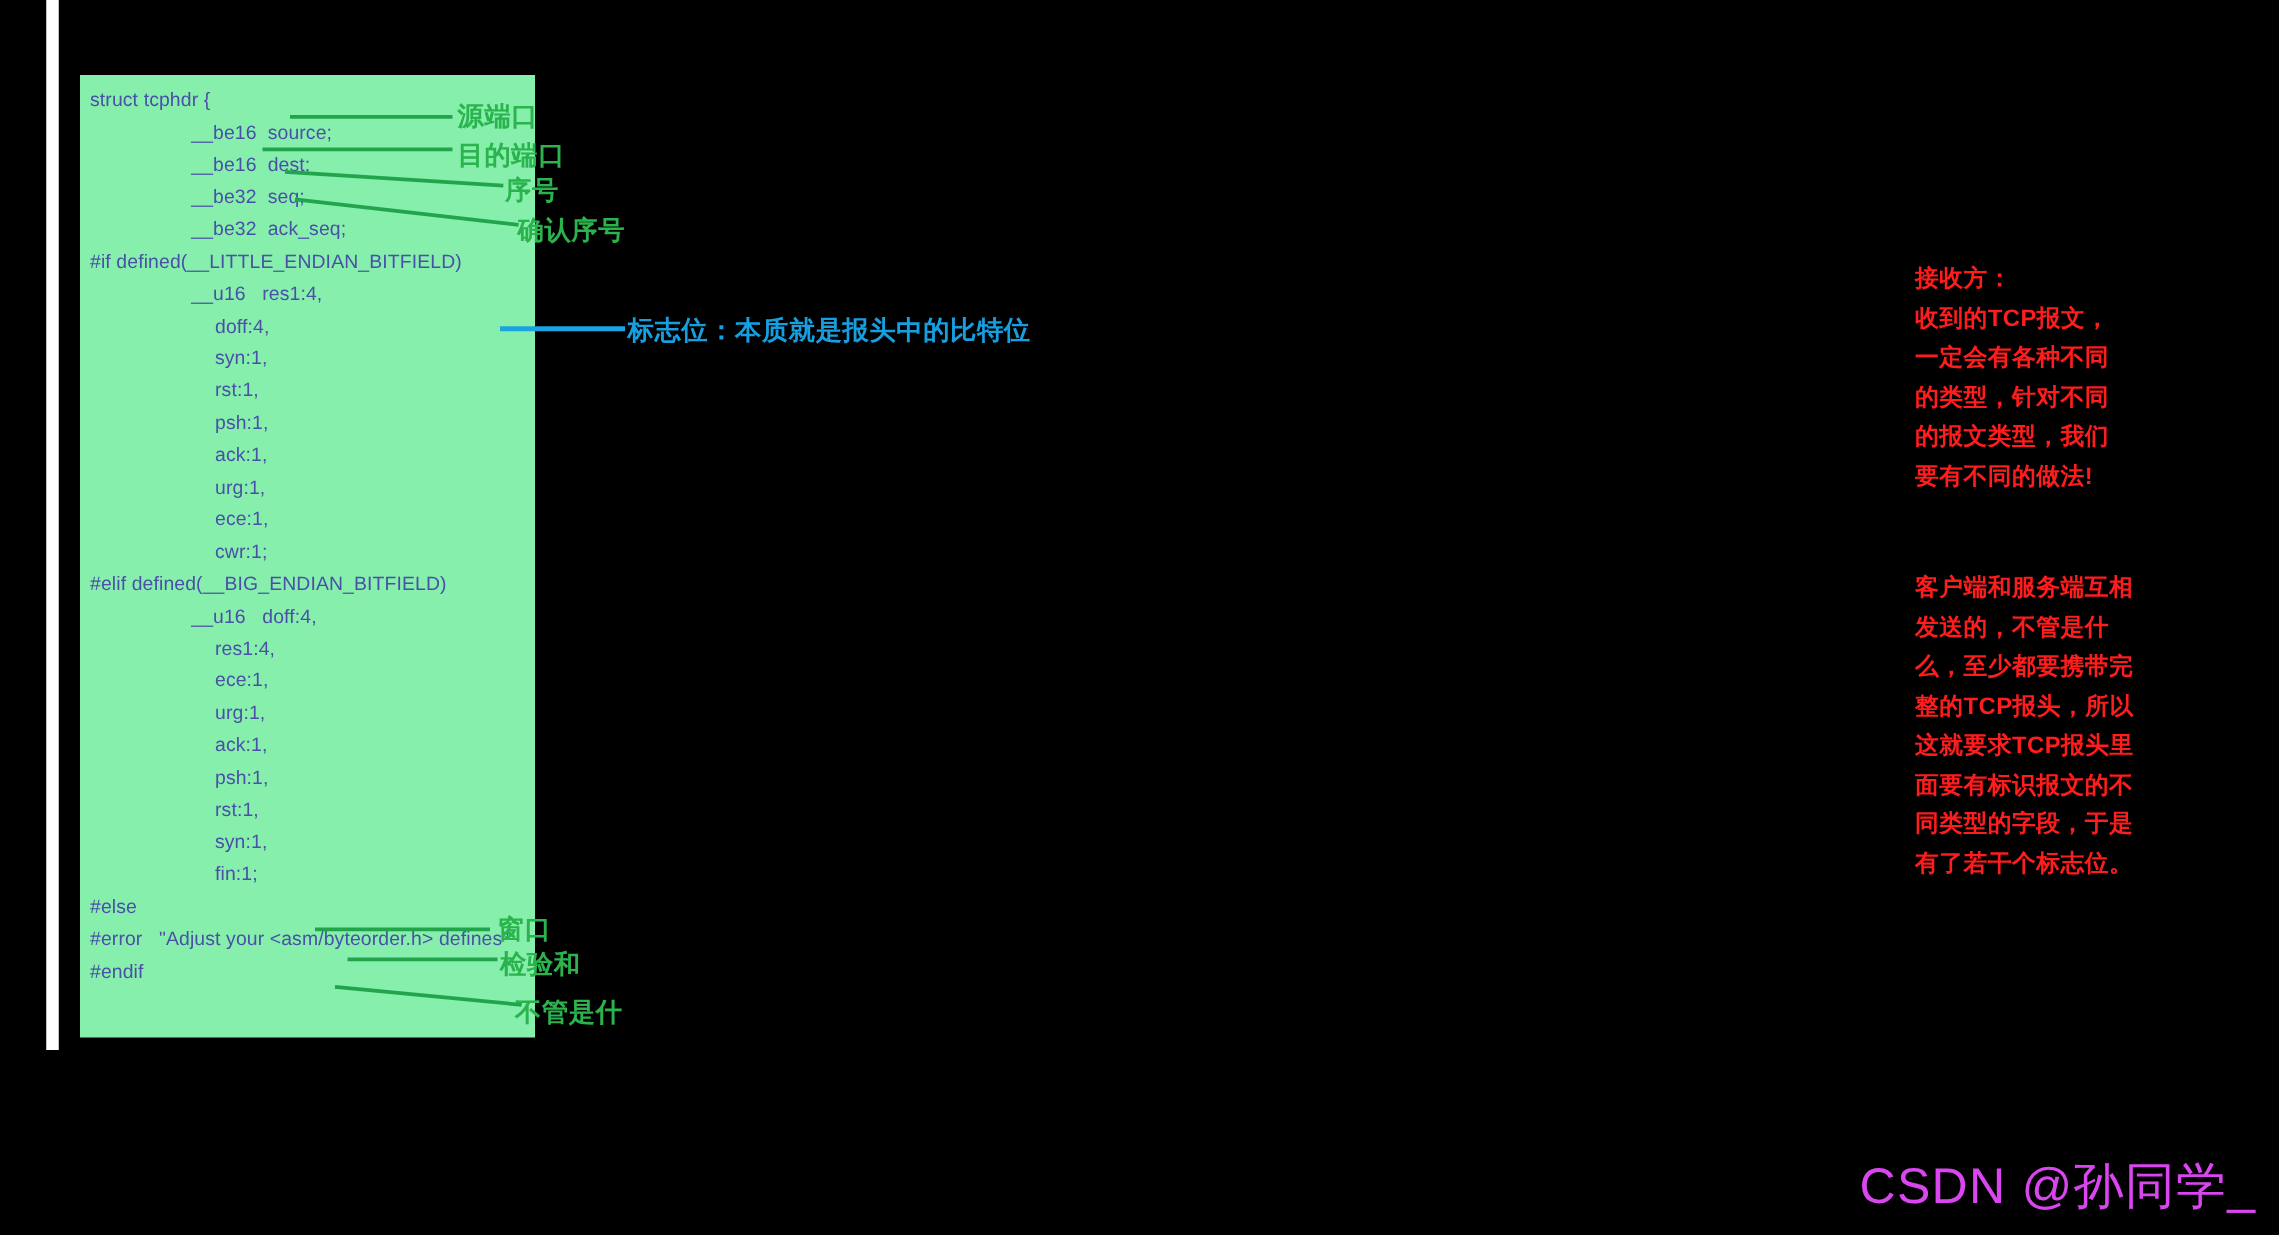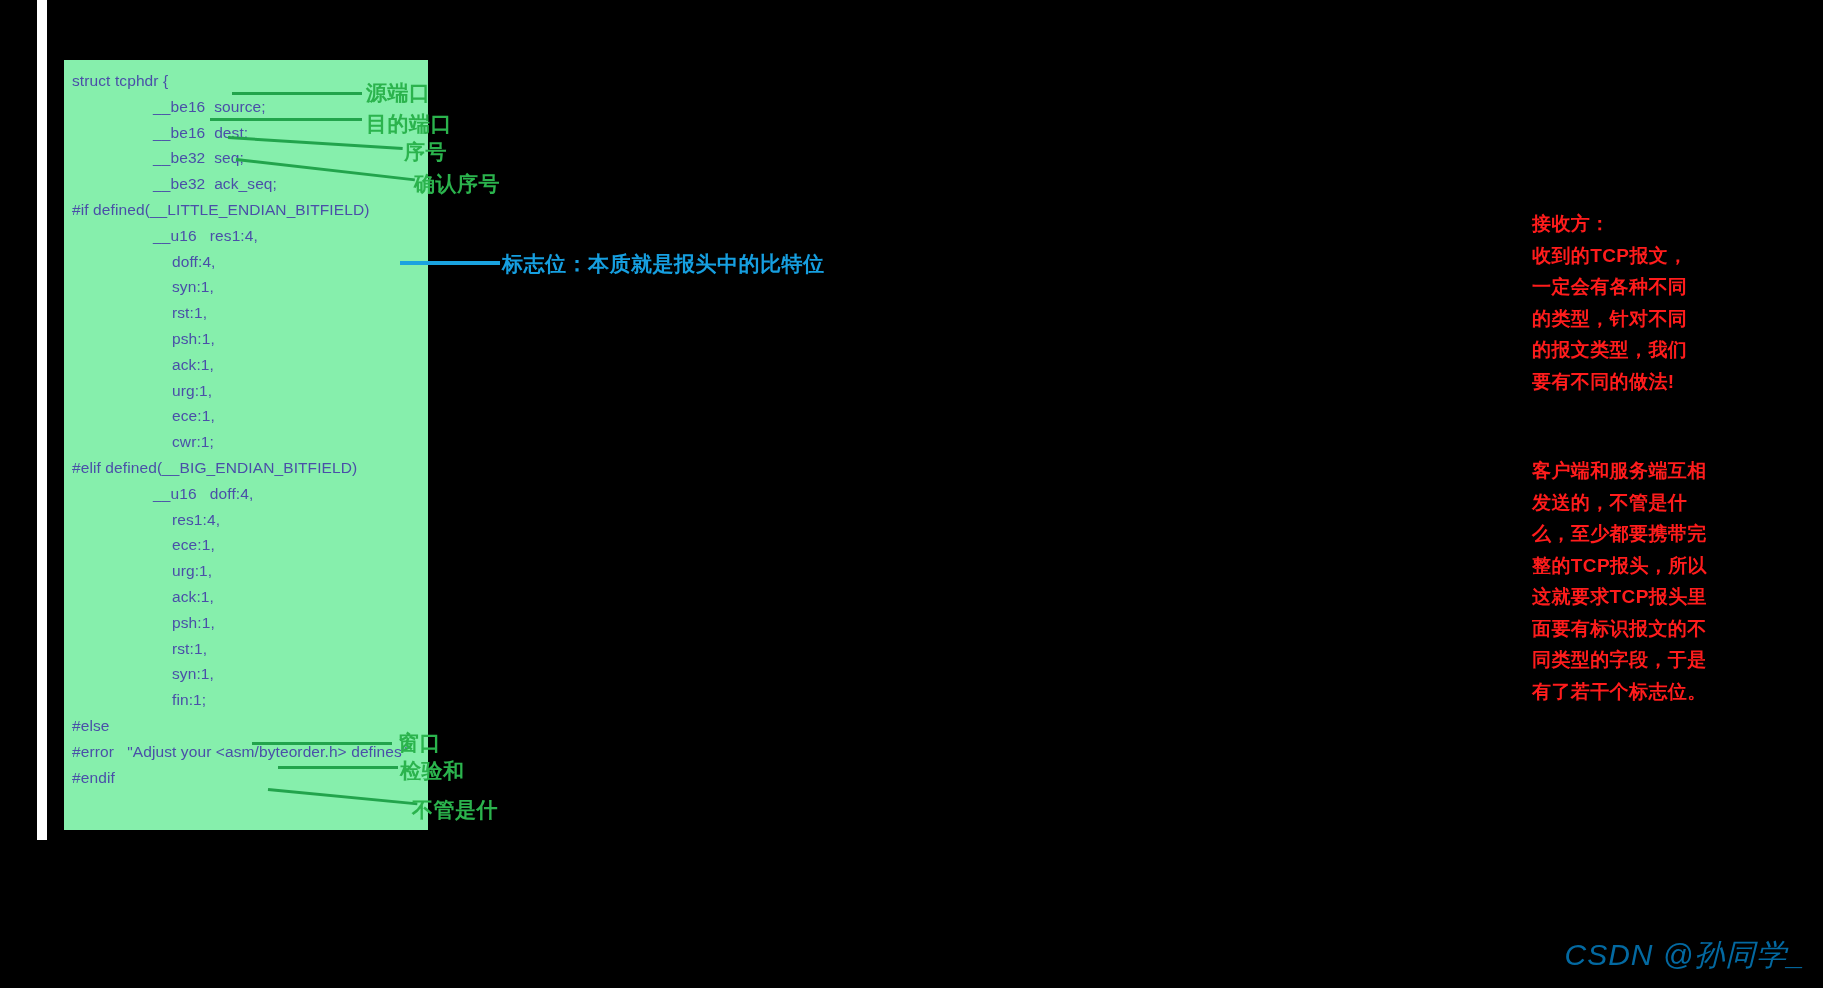--- a/index.html
+++ b/index.html
@@ -99,25 +99,24 @@
     letter-spacing: 0.4px;
     white-space: pre-line;
     width: 210px;
   }
 
   
   #watermark {
     position: absolute;
     right: 18px;
     bottom: 12px;
-    color: #0369a1;
-    font-size: 30px;
+    color: #d946ef;
+    font-size: 40px;
     letter-spacing: 1px;
     font-family: "Liberation Sans", "DejaVu Sans", sans-serif;
-    font-style: italic;
   }
 </style>
 </head>
 <body>
 
 <div id="left-strip"></div>
 
 <div id="code-card">
   <div id="code-lines">
       <div class="code-line i0">struct tcphdr {</div>

